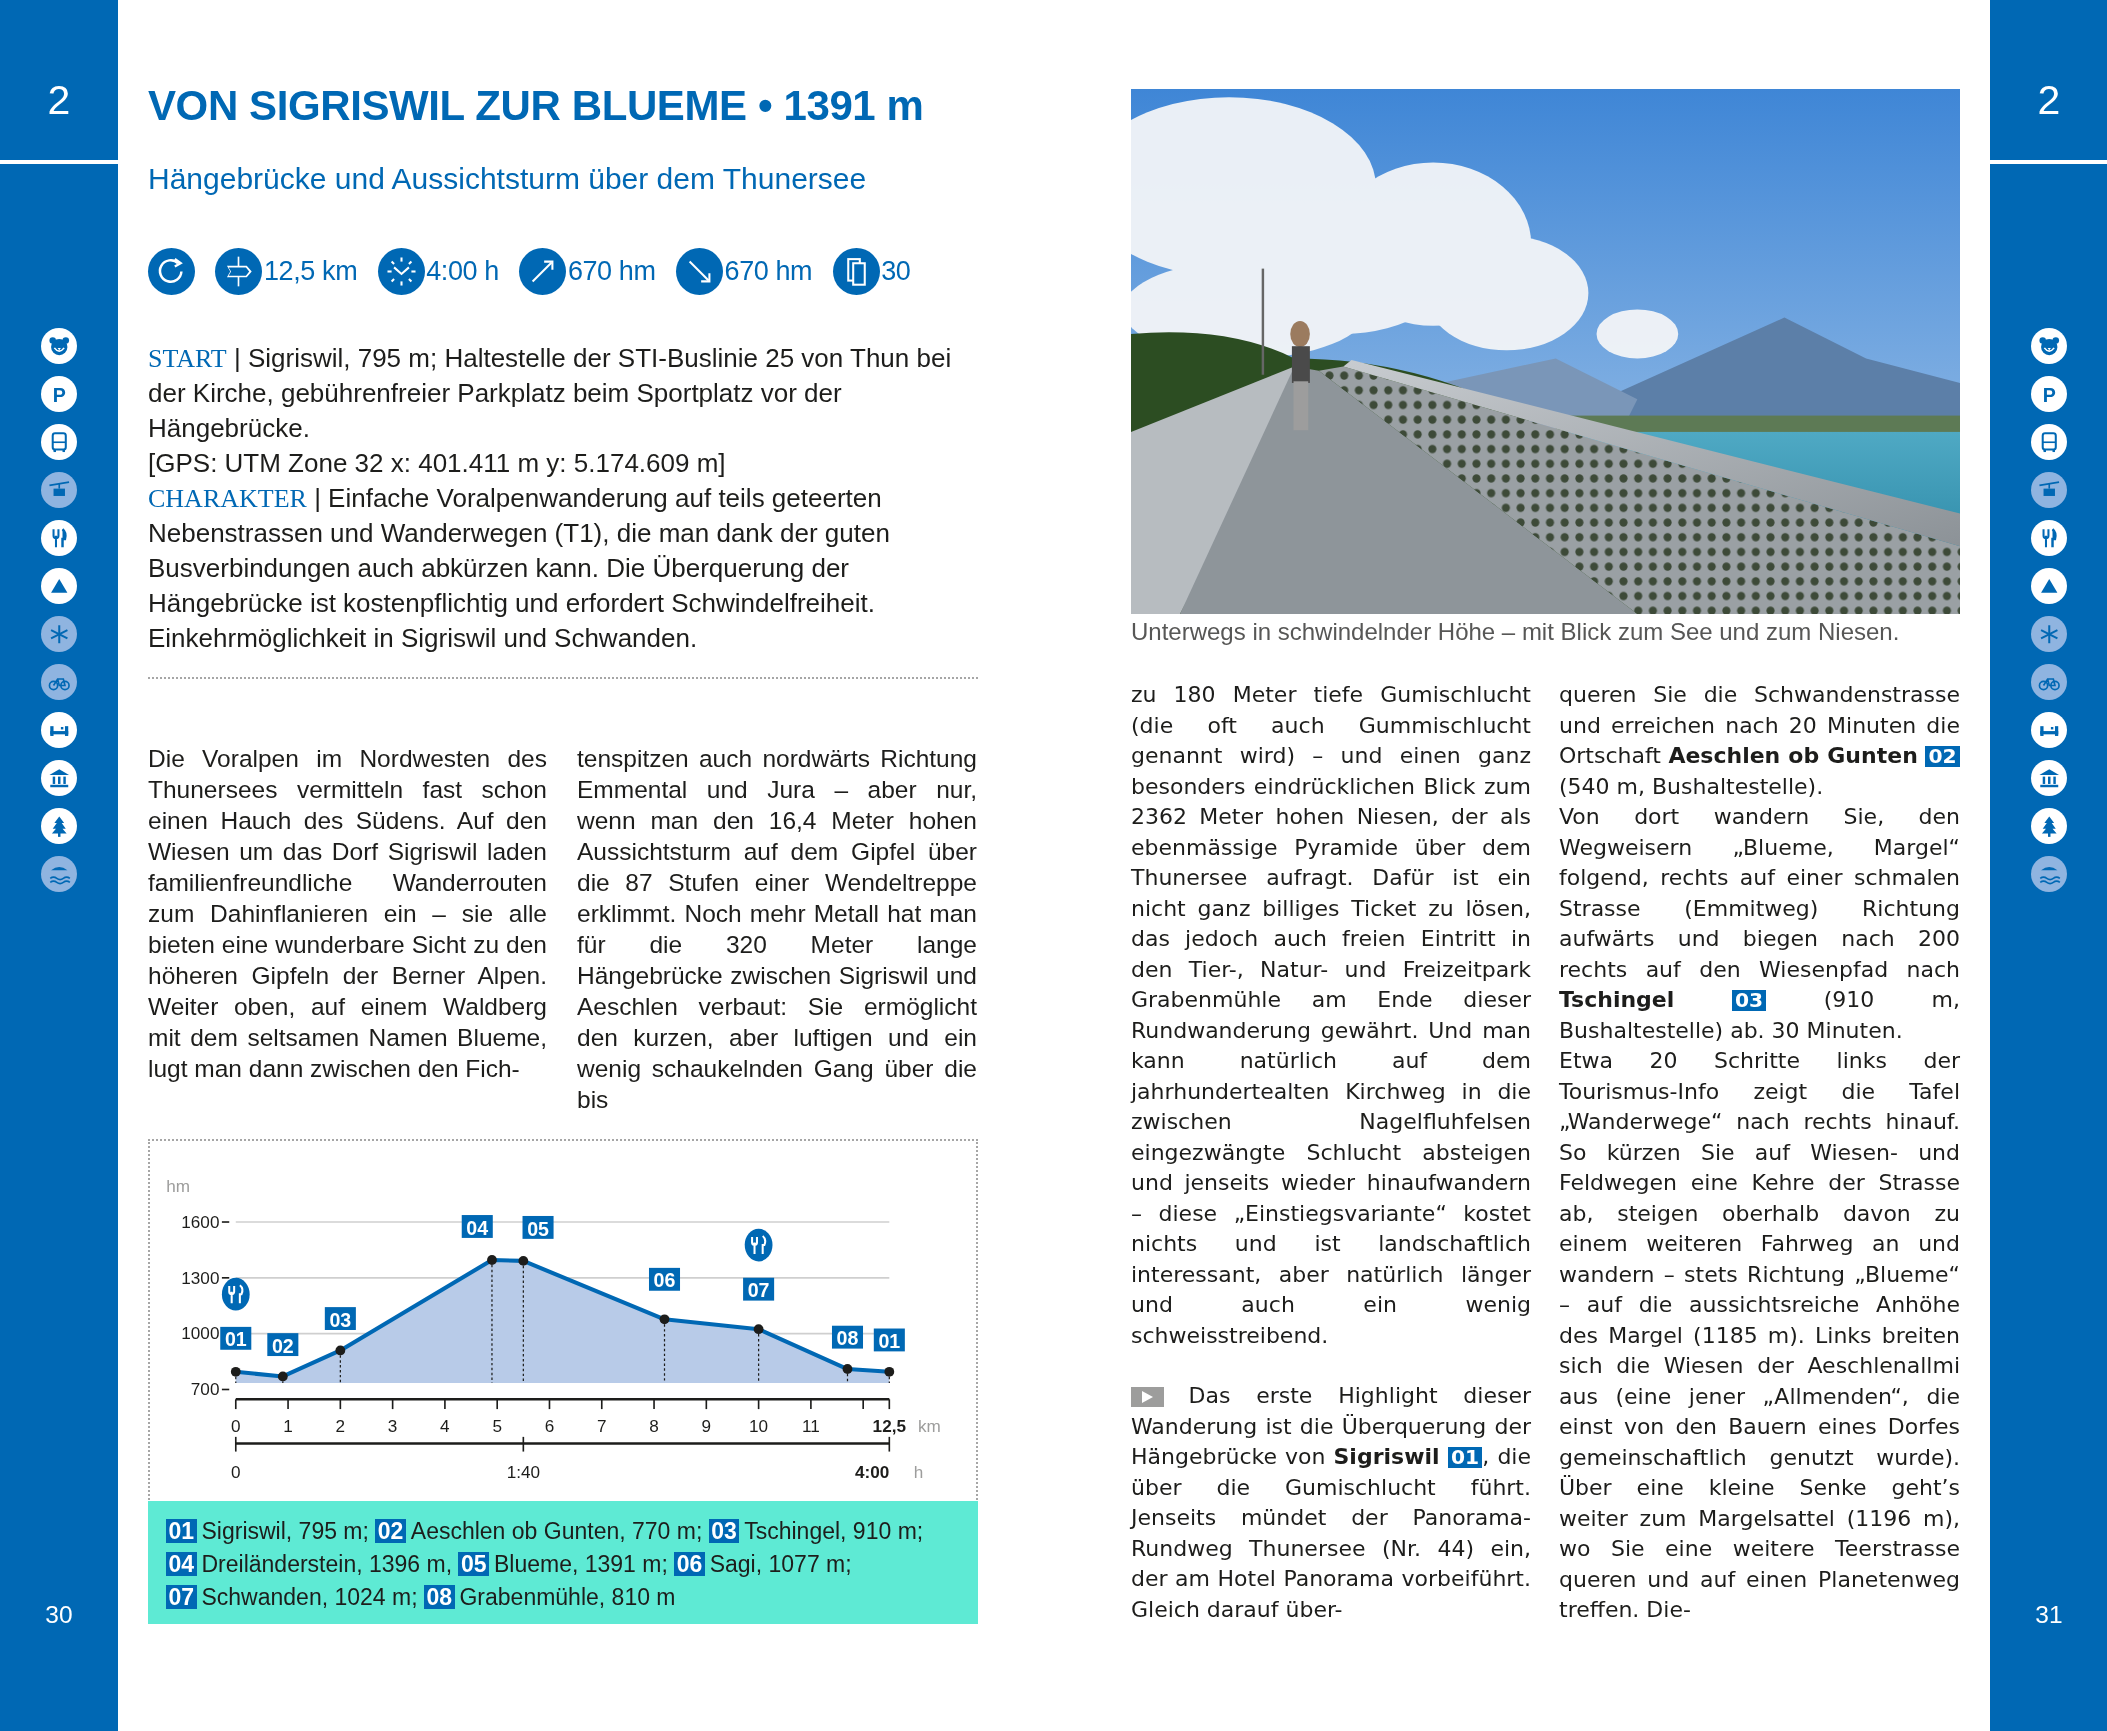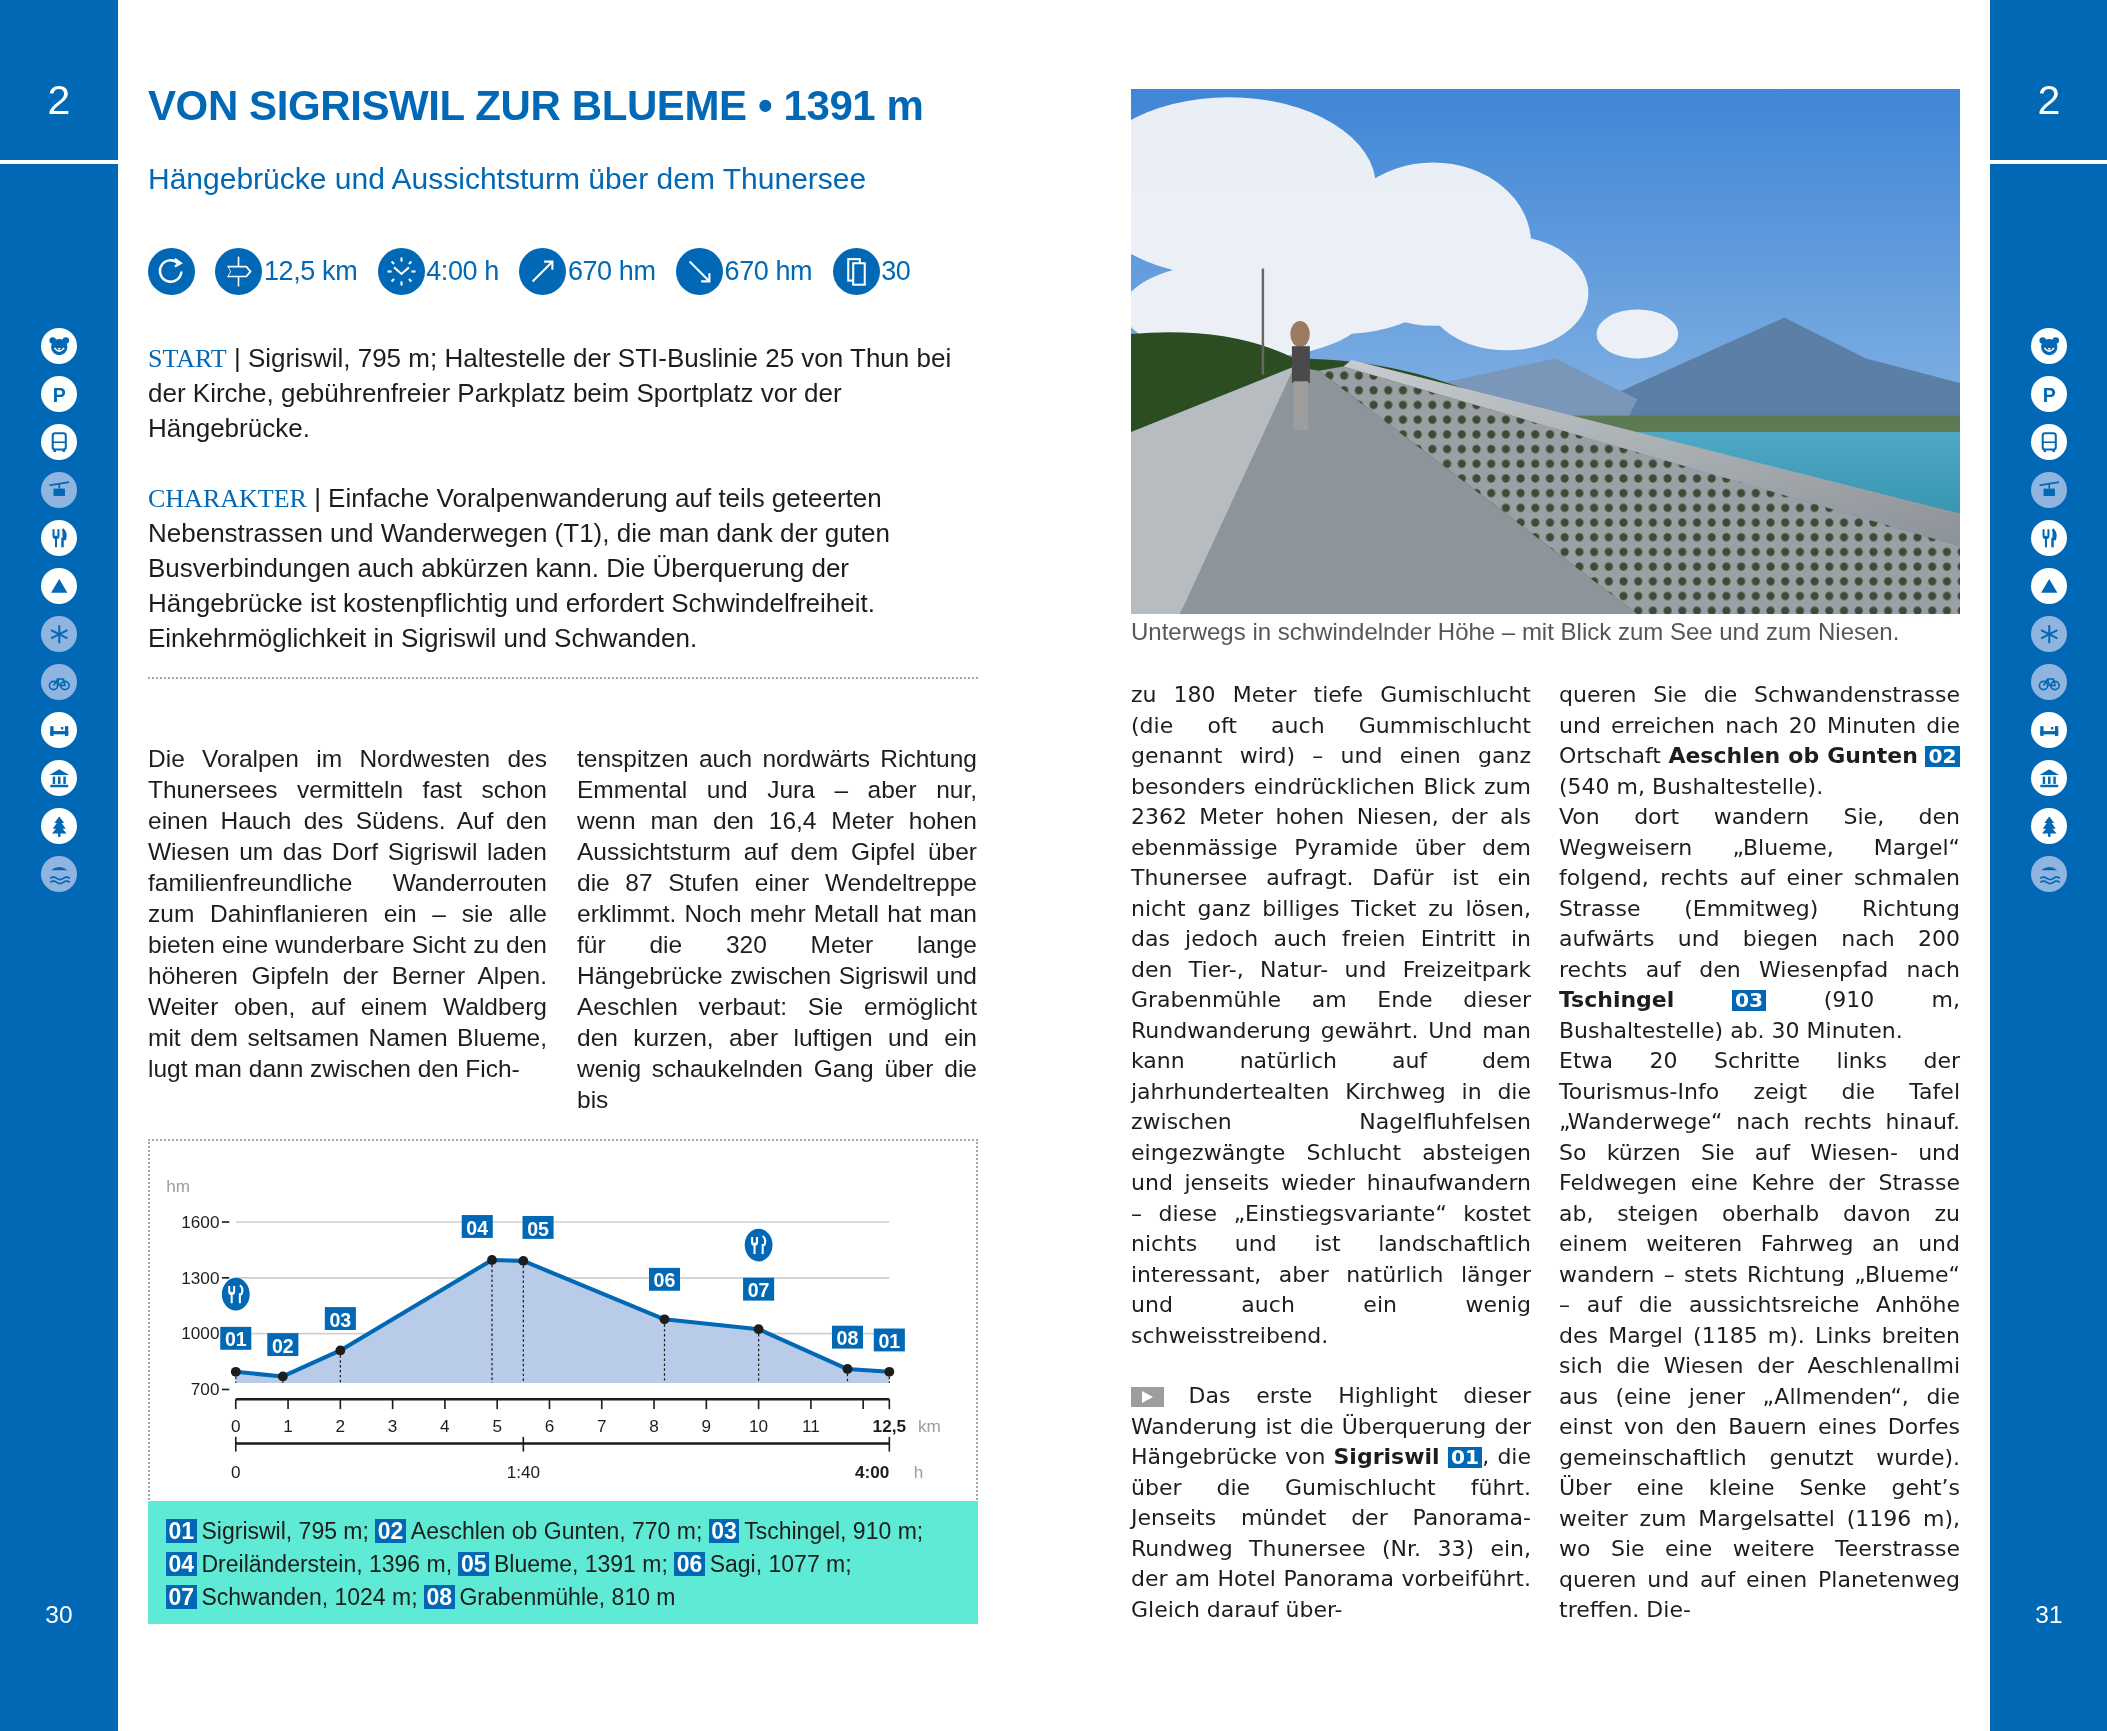--- a/index.html
+++ b/index.html
@@ -304,21 +304,21 @@
           <rect x="10" y="5" width="14" height="26" fill="none" stroke="#fff" stroke-width="2.5"></rect>
           <rect x="16" y="10" width="14" height="26" fill="#0068b4" stroke="#fff" stroke-width="2.5"></rect>
         </svg>
     </span>
     <span class="val">30</span>
   </div>
 </div>
 
 <div class="info">
   <span class="lbl">START</span><span> | Sigriswil, 795 m; Haltestelle der STI-Buslinie 25 von Thun bei der Kirche, gebührenfreier Parkplatz beim Sportplatz vor der Hängebrücke.</span><br>
-  <br>
+  <span>[GPS: UTM Zone 32  x: 401.411 m  y: 5.174.609 m]</span><br>
   <span class="lbl">CHARAKTER</span><span> | Einfache Voralpenwanderung auf teils geteerten Nebenstrassen und Wanderwegen (T1), die man dank der guten Busverbindungen auch abkürzen kann. Die Überquerung der Hängebrücke ist kostenpflichtig und erfordert Schwindelfreiheit. Einkehrmöglichkeit in Sigriswil und Schwanden.</span>
 </div>
 
 <div class="dots"></div>
 
 <div class="col col1">
     <p>Die Voralpen im Nordwesten des Thunersees vermitteln fast schon einen Hauch des Südens. Auf den Wiesen um das Dorf Sigriswil laden familienfreundliche Wanderrouten zum Dahinflanieren ein – sie alle bieten eine wunderbare Sicht zu den höheren Gipfeln der Berner Alpen. Weiter oben, auf einem Waldberg mit dem seltsamen Namen Blueme, lugt man dann zwischen den Fich-</p>
   </div>
 <div class="col col2">
     <p>tenspitzen auch nordwärts Richtung Emmental und Jura – aber nur, wenn man den 16,4 Meter hohen Aussichtsturm auf dem Gipfel über die 87 Stufen einer Wendeltreppe erklimmt. Noch mehr Metall hat man für die 320 Meter lange Hängebrücke zwischen Sigriswil und Aeschlen verbaut: Sie ermöglicht den kurzen, aber luftigen und ein wenig schaukelnden Gang über die bis</p>
@@ -467,20 +467,20 @@
     <ellipse cx="207" cy="300" rx="12" ry="16" fill="#9b7b5f"></ellipse>
     <rect x="197" y="315" width="22" height="45" fill="#4a4a4a"></rect>
     <rect x="199" y="358" width="18" height="60" fill="#9d9d9d"></rect>
   </svg>
 </div>
 <div class="caption">Unterwegs in schwindelnder Höhe – mit Blick zum See und zum Niesen.</div>
 
 <div class="col col3">
   <p>zu 180 Meter tiefe Gumischlucht (die oft auch Gummischlucht genannt wird) – und einen ganz besonders eindrücklichen Blick zum 2362 Meter hohen Niesen, der als ebenmässige Pyramide über dem Thunersee aufragt. Dafür ist ein nicht ganz billiges Ticket zu lösen, das jedoch auch freien Eintritt in den Tier-, Natur- und Freizeitpark Grabenmühle am Ende dieser Rundwanderung gewährt. Und man kann natürlich auf dem jahrhundertealten Kirchweg in die zwischen Nagelfluhfelsen eingezwängte Schlucht absteigen und jenseits wieder hinaufwandern – diese „Einstiegsvariante“ kostet nichts und ist landschaftlich interessant, aber natürlich länger und auch ein wenig schweisstreibend.</p>
   <div class="gap"></div>
-  <p><span class="play"></span><span>Das erste Highlight dieser Wanderung ist die Überquerung der Hängebrücke von </span><b>Sigriswil</b> <span class="badge">01</span><span>, die über die Gumischlucht führt. Jenseits mündet der Panorama-Rundweg Thunersee (Nr. 33) ein, der am Hotel Panorama vorbeiführt. Gleich darauf über-</span></p>
+  <p><span class="play"></span><span>Das erste Highlight dieser Wanderung ist die Überquerung der Hängebrücke von </span><b>Sigriswil</b> <span class="badge">01</span><span>, die über die Gumischlucht führt. Jenseits mündet der Panorama-Rundweg Thunersee (Nr. 44) ein, der am Hotel Panorama vorbeiführt. Gleich darauf über-</span></p>
 </div>
 <div class="col col4">
   <p><span>queren Sie die Schwandenstrasse und erreichen nach 20 Minuten die Ortschaft </span><b>Aeschlen ob Gunten</b> <span class="badge">02</span><span> (540 m, Bushaltestelle).</span></p>
   <p><span>Von dort wandern Sie, den Wegweisern „Blueme, Margel“ folgend, rechts auf einer schmalen Strasse (Emmitweg) Richtung aufwärts und biegen nach 200 rechts auf den Wiesenpfad nach </span><b>Tschingel</b> <span class="badge">03</span><span> (910 m, Bushaltestelle) ab. 30 Minuten.</span></p>
   <p>Etwa 20 Schritte links der Tourismus-Info zeigt die Tafel „Wanderwege“ nach rechts hinauf. So kürzen Sie auf Wiesen- und Feldwegen eine Kehre der Strasse ab, steigen oberhalb davon zu einem weiteren Fahrweg an und wandern – stets Richtung „Blueme“ – auf die aussichtsreiche Anhöhe des Margel (1185 m). Links breiten sich die Wiesen der Aeschlenallmi aus (eine jener „Allmenden“, die einst von den Bauern eines Dorfes gemeinschaftlich genutzt wurde). Über eine kleine Senke geht’s weiter zum Margelsattel (1196 m), wo Sie eine weitere Teerstrasse queren und auf einen Planetenweg treffen. Die-</p>
 </div>
 
 
 </body></html>

